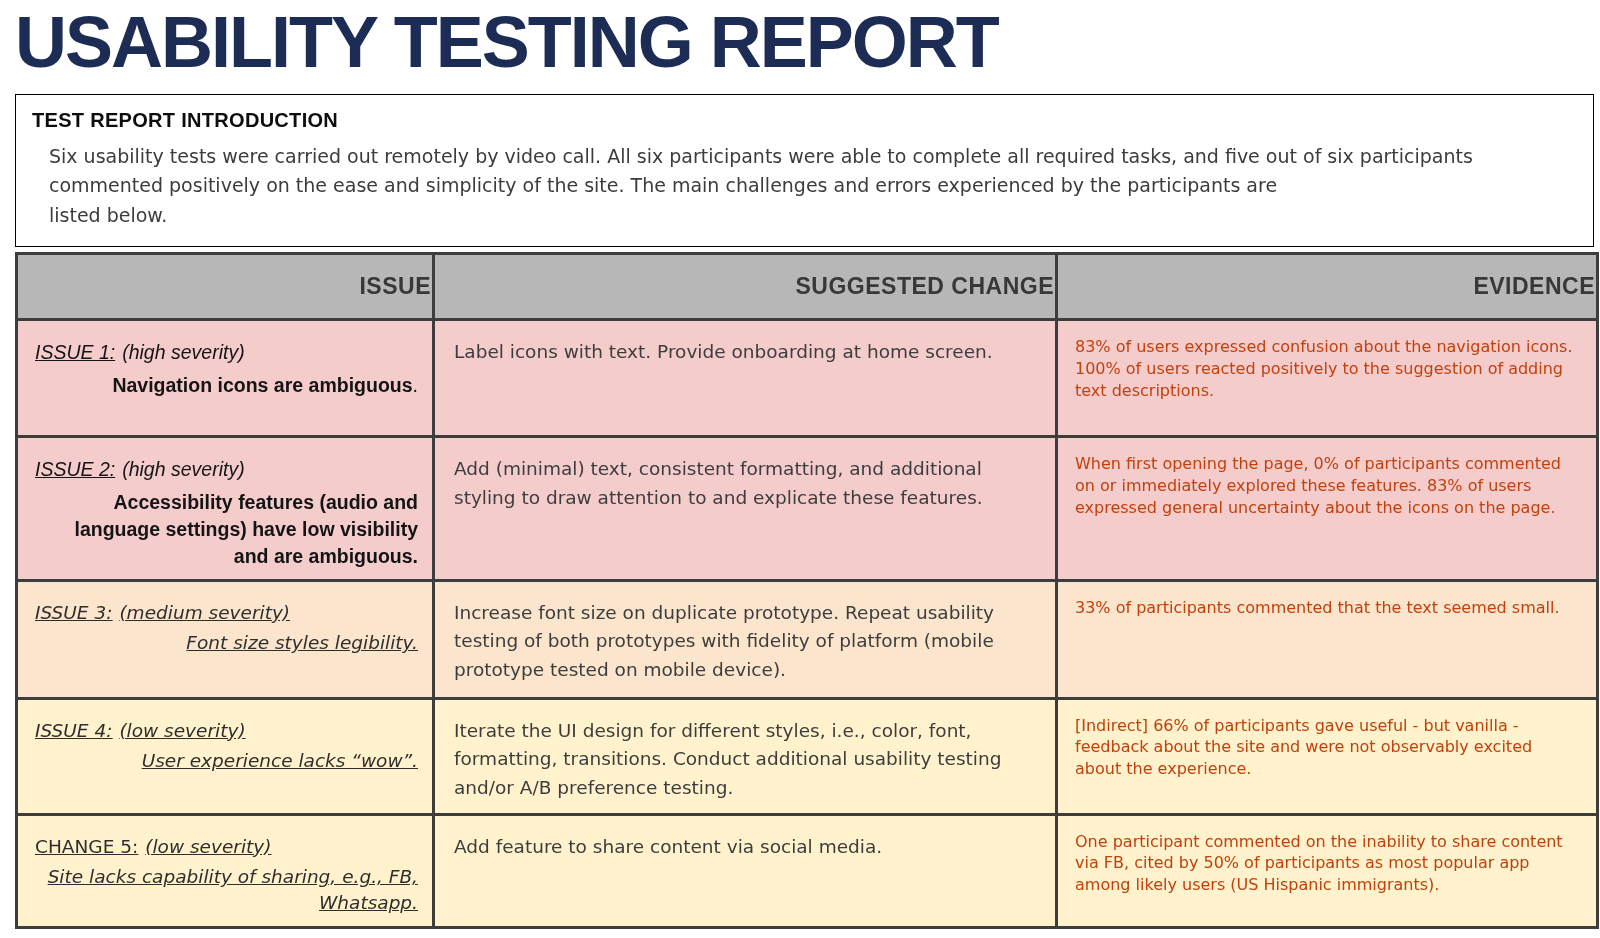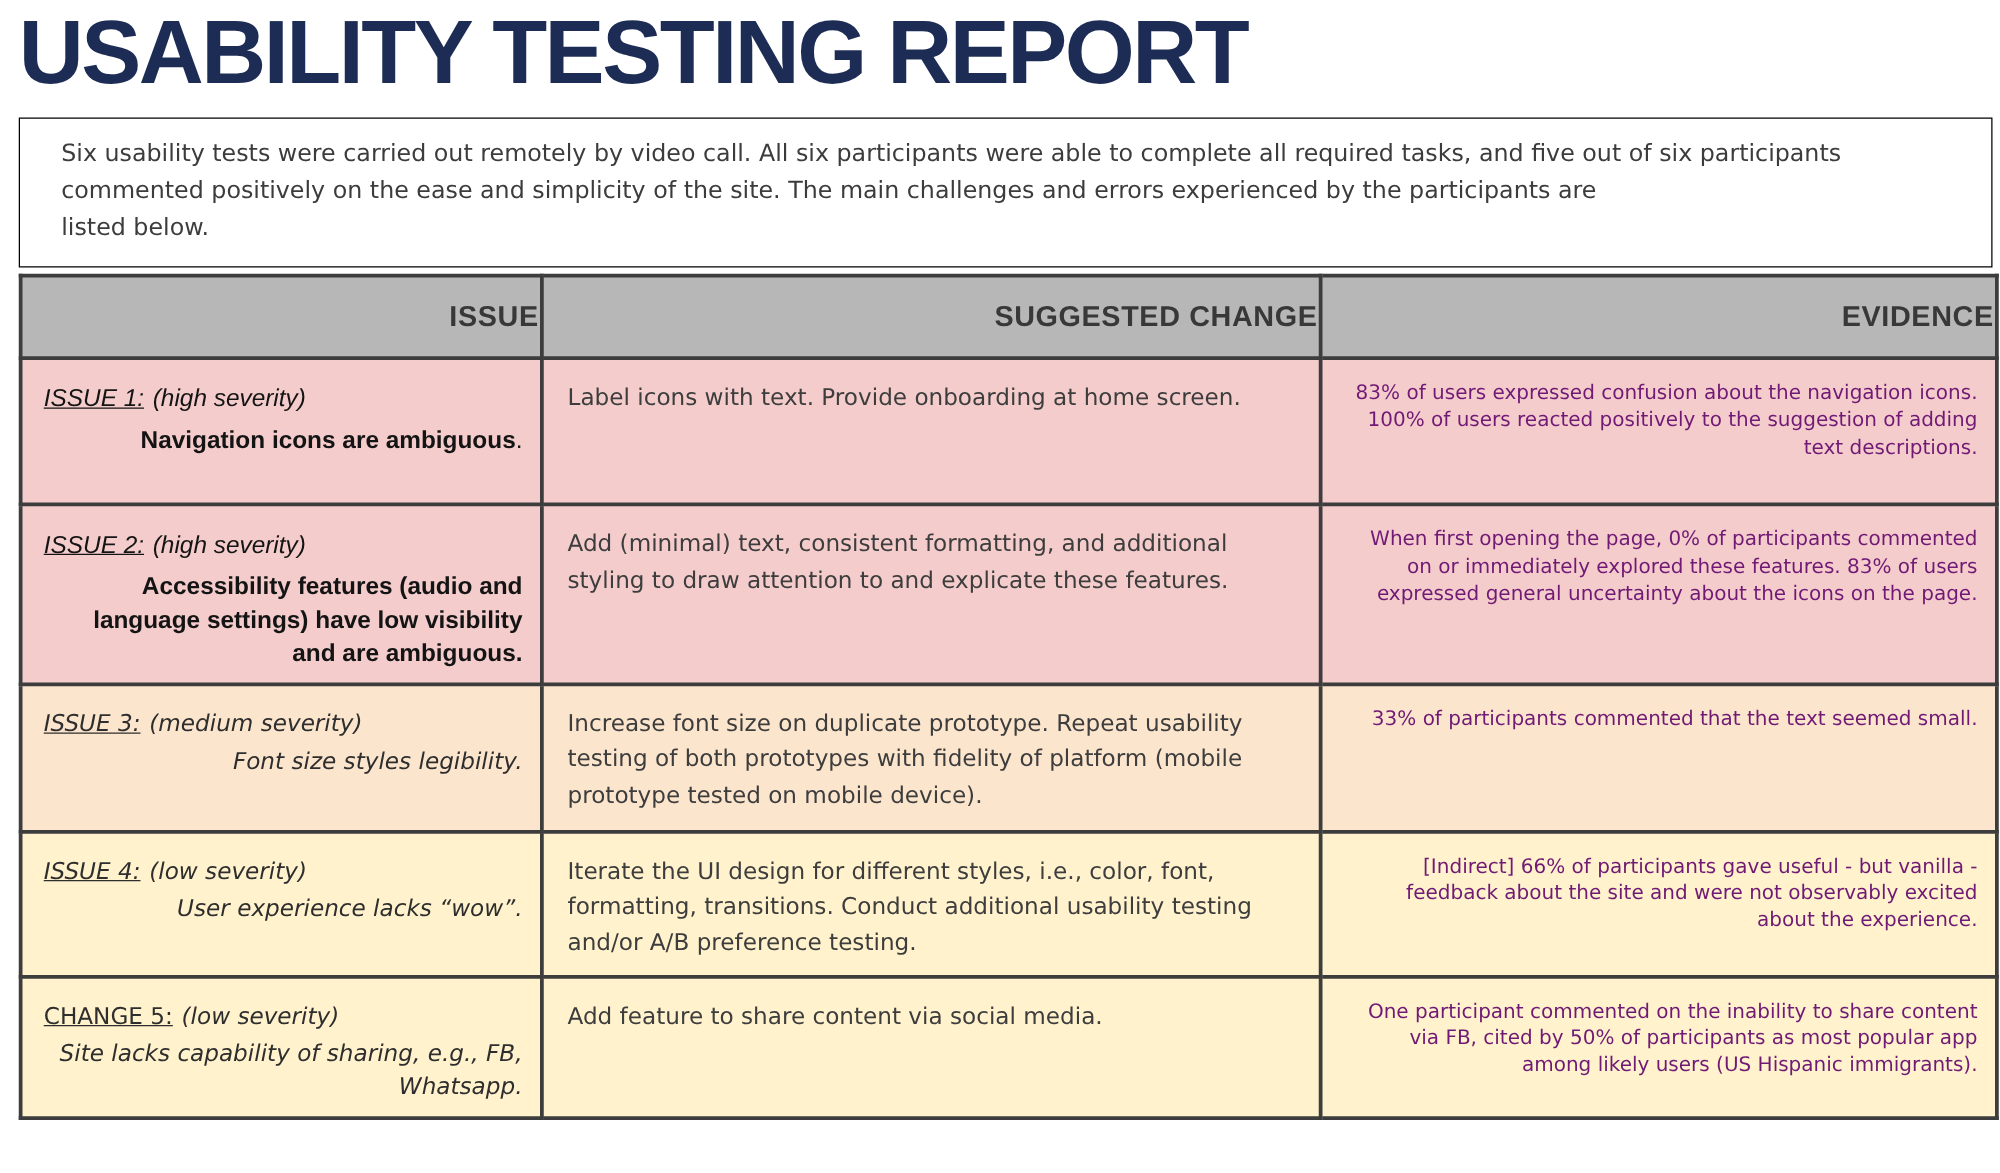--- a/index.html
+++ b/index.html
@@ -80,20 +80,21 @@
     font-size: 19.5px;
     line-height: 1.4;
     color: #141414;
     font-family: "Liberation Sans", sans-serif;
   }
   
   tbody tr:nth-child(n+3) td.issue-cell {
     font-family: "DejaVu Sans", sans-serif;
     font-size: 18.5px;
     color: #2e2e2e;
+    text-decoration: underline;
   }
   .issue-label {
     font-style: italic;
     text-decoration: underline;
   }
   .issue-label.upright { font-style: normal; }
   .issue-severity { font-style: italic; margin-left: 7px; }
   .issue-desc { margin-top: 5px; text-align: right; }
   .issue-desc.indent { padding-left: 18px; }
   .issue-desc .desc-main.bold { font-weight: bold; }
@@ -104,32 +105,32 @@
     font-family: "DejaVu Sans", sans-serif;
     font-size: 18.5px;
     line-height: 1.55;
     color: #3d3d3d;
   }
   td.evidence-cell {
     padding: 15px 14px 10px 17px;
     font-family: "DejaVu Sans", sans-serif;
     font-size: 16px;
     line-height: 1.35;
-    color: #701a75;
-    text-align: right;
+    color: #c2410c;
   }
 </style>
 </head>
 <body>
 
 <div class="page">
 
   <h1 class="report-title" style="color: rgb(28, 44, 84);">USABILITY TESTING REPORT</h1>
 
   <div class="intro-box">
+    <div class="intro-heading">TEST REPORT INTRODUCTION</div>
     <div class="intro-body">Six usability tests were carried out remotely by video call. All six participants were able to complete all required tasks, and five out of six participants
 commented positively on the ease and simplicity of the site. The main challenges and errors experienced by the participants are
 listed below.</div>
   </div>
 
   <table class="report-table">
     <colgroup>
       <col style="width:417px">
       <col style="width:623px">
       <col style="width:541px">

